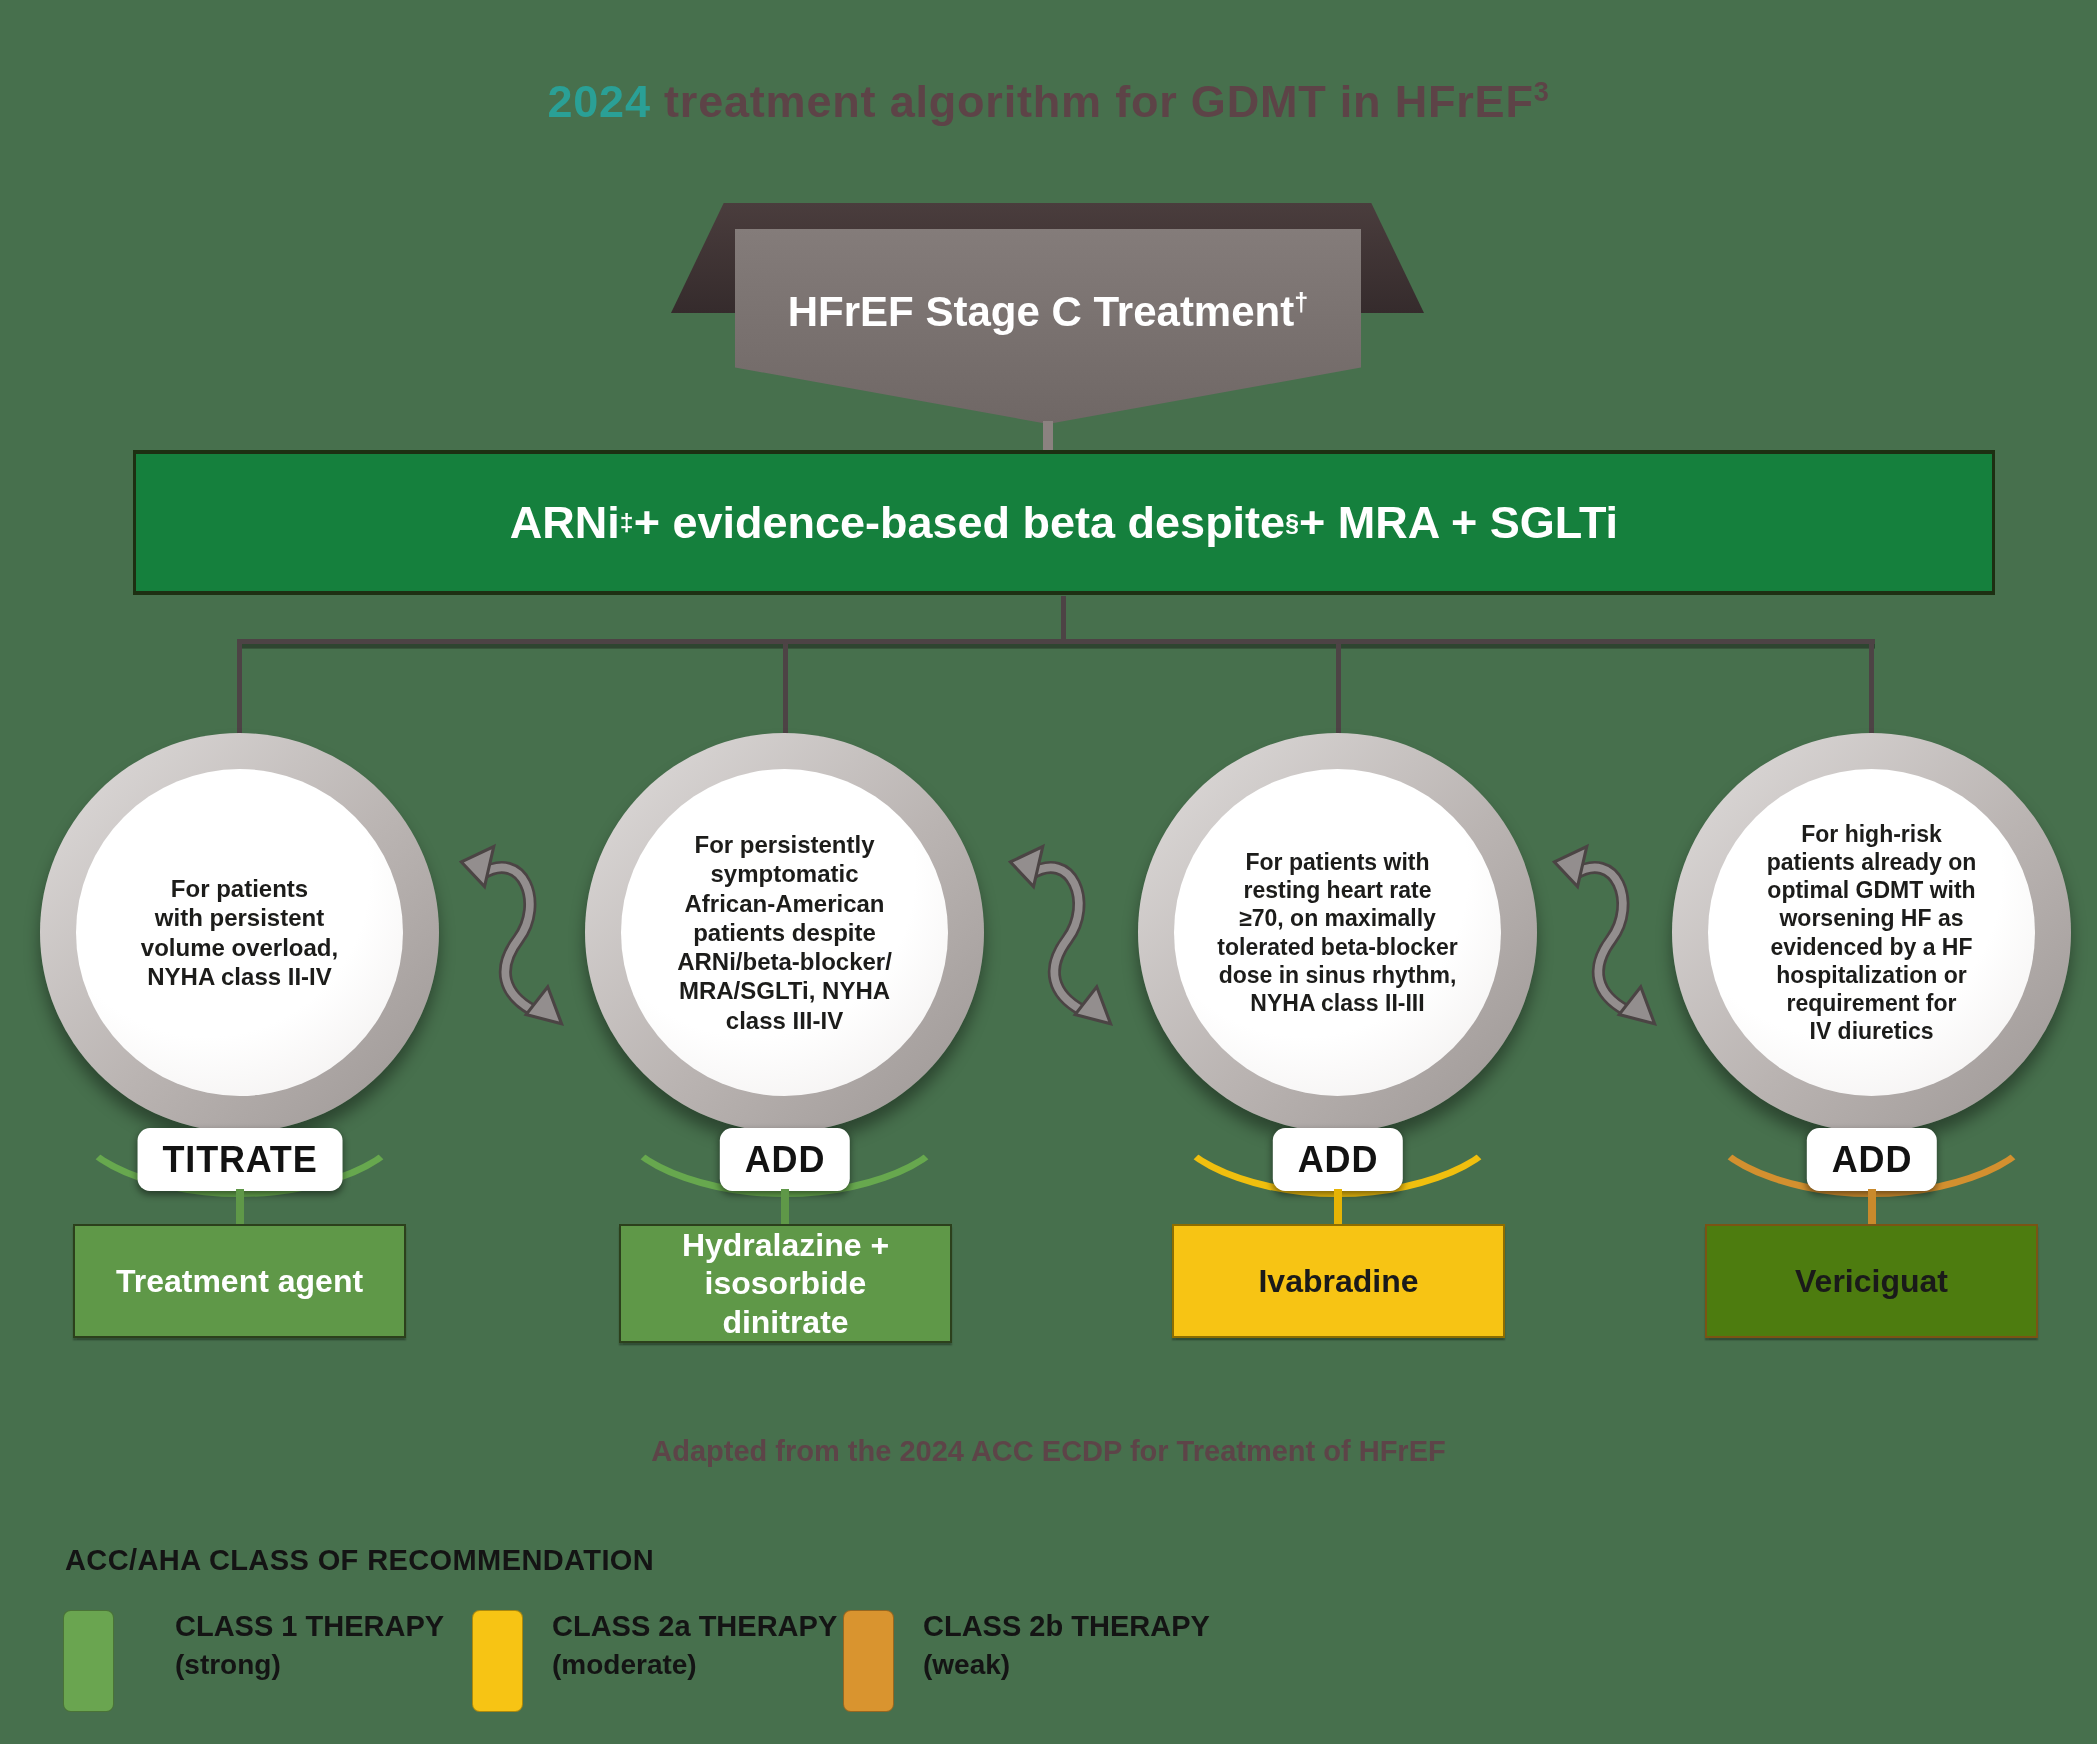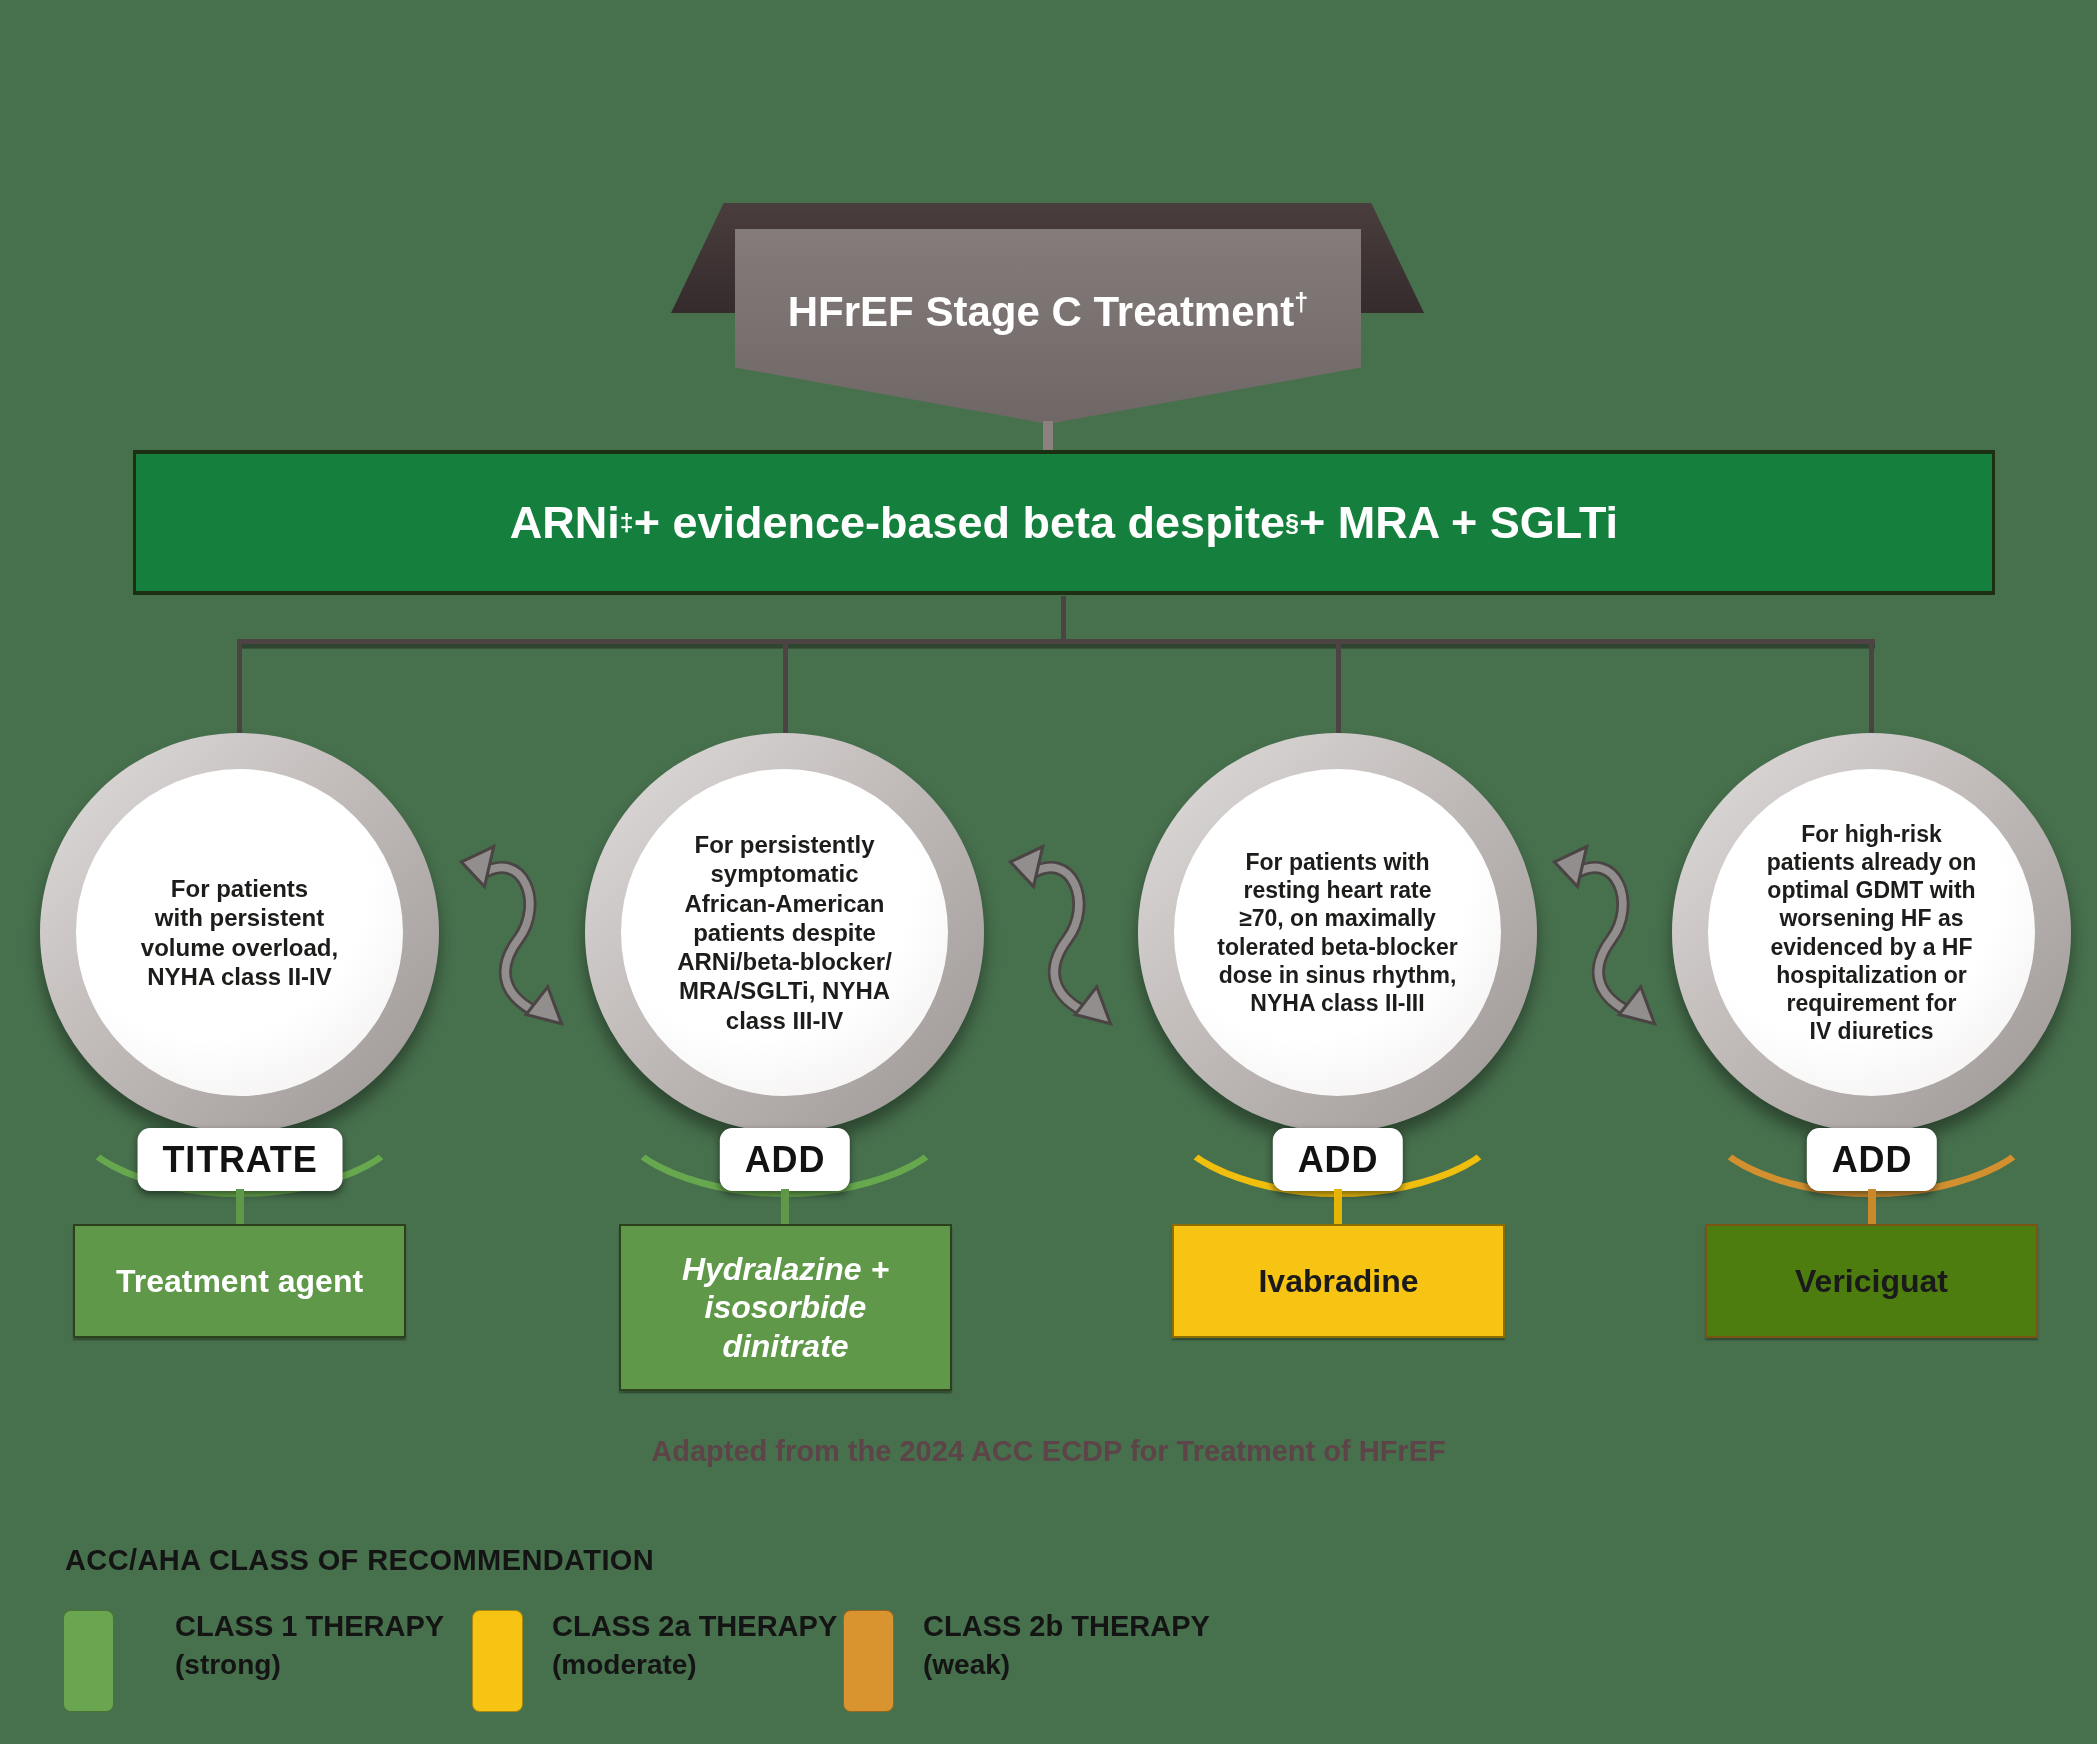--- a/index.html
+++ b/index.html
@@ -87,20 +87,21 @@
   .legend-sub{ font-size:28px; font-weight:bold; color:#141414; margin-top:6.2px; }
   .legend-item.c1 .legend-swatch{ background:#6aa550; }
   .legend-item.c2a .legend-swatch{ background:#f7c414; }
   .legend-item.c2b .legend-swatch{ background:#d9942f; }
 </style>
 </head>
 <body>
 
 <div id="canvas">
 
+  <div class="main-title"><span class="year">2024</span><span> treatment algorithm for GDMT in HFrEF</span><sup>3</sup></div>
 
   <div class="ribbon-band"></div>
   <div class="ribbon-panel"></div>
   <div class="ribbon-text"><span>HFrEF Stage C Treatment</span><sup>†</sup></div>
   <div class="ribbon-stem"></div>
 
   <div class="therapy-bar">
       <span>ARNi</span>
       <sup>‡</sup>
       <span> + evidence-based beta despite</span>
@@ -145,21 +146,21 @@
 symptomatic
 African-American
 patients despite
 ARNi/beta-blocker/
 MRA/SGLTi, NYHA
 class III-IV</div>
       </div>
     </div>
     <div class="action-label" style="left:785px; top:1128px;">ADD</div>
     <div class="stub" style="left:781px; top:1189px;"></div>
-    <div class="therapy-box" style="left:619px; top:1224px; height:167px;font-style:italic;">Hydralazine +
+    <div class="therapy-box" style="left:619px; top:1224px; height:119px;">Hydralazine +
 isosorbide
 dinitrate</div>
   </div>
 
   <svg class="swap-arrow" style="left:995px; top:829px;" viewBox="0 0 170 280">
     <path d="M 46 58 C 100 24, 128 96, 94 142 C 64 182, 76 214, 112 234" fill="none" stroke="#4b4444" stroke-width="17" stroke-linecap="round"></path>
     <path d="M 46 58 C 100 24, 128 96, 94 142 C 64 182, 76 214, 112 234" fill="none" stroke="#938e8e" stroke-width="10" stroke-linecap="round"></path>
     <polygon points="20,42 62,22 50,74" fill="#938e8e" stroke="#4b4444" stroke-width="4"></polygon>
     <polygon points="150,252 104,240 132,204" fill="#938e8e" stroke="#4b4444" stroke-width="4"></polygon>
   </svg>

